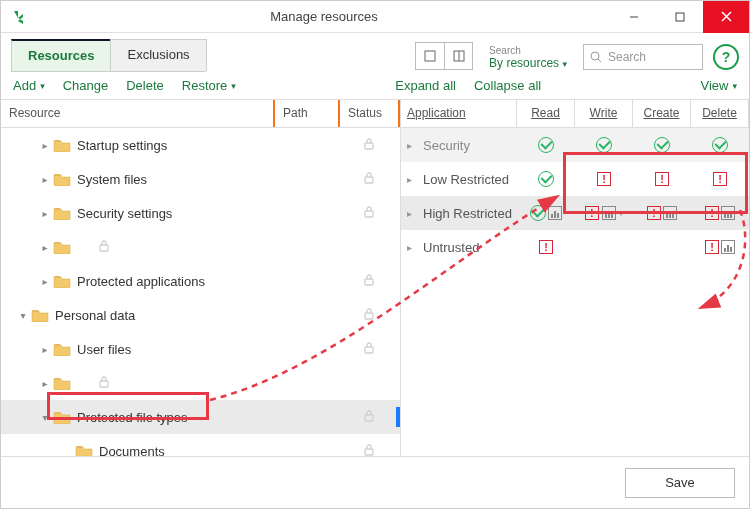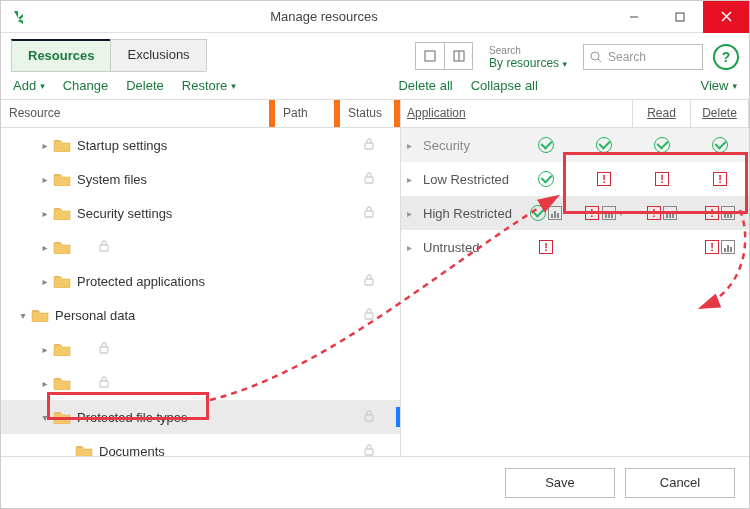--- a/index.html
+++ b/index.html
@@ -34,21 +34,21 @@
   .actions .spacer { flex:1; }
   .actions .act.view { margin-right:0; }
 
   
   .main { flex:1; display:flex; overflow:hidden; }
   .left-pane { width: 400px; display:flex; flex-direction:column; border-right:1px solid #ddd; }
   .right-pane { flex:1; display:flex; flex-direction:column; position:relative; }
 
   
   .grid-head { display:flex; height:28px; border-bottom:1px solid #ddd; font-size:12px; color:#555; }
-  .grid-head .col { padding:6px 8px; border-right:6px solid #f97316; }
+  .grid-head .col { padding:6px 8px; border-right:2px solid #f97316; }
   .col-res { flex:1; }
   .col-path { width: 65px; }
   .col-status { width: 60px; border-right:none; }
 
   
   .tree { flex:1; overflow:auto; font-size:13px; color:#333; }
   .tree-row { display:flex; align-items:center; height:34px; padding-left:4px; border-bottom:0px solid transparent; position:relative; }
   .tree-row.selected { background:#eaeaea; }
   .tree-row .arrow { width:12px; text-align:center; color:#888; font-size:10px; }
   .tree-row .folder-icon { width:18px; height:14px; margin:0 6px 0 2px; display:inline-block; }
@@ -166,21 +166,21 @@
         <span>Add</span> 
         <span class="chev">▾</span>
       </div>
     <div class="act">Change</div>
     <div class="act">Delete</div>
     <div class="act">
         <span>Restore</span> 
         <span class="chev">▾</span>
       </div>
     <div class="spacer"></div>
-    <div class="act">Delete all</div>
+    <div class="act">Expand all</div>
     <div class="act">Collapse all</div>
     <div class="spacer"></div>
     <div class="act view">
         <span>View</span> 
         <span class="chev">▾</span>
       </div>
   </div>
 
   <div class="main">
     <div class="left-pane">
@@ -273,20 +273,21 @@
               </svg></span>
             <span class="mark"></span>
           </div>
           <div class="tree-row">
             <div style="width:34px"></div>
             <span class="arrow">▸</span>
             <span class="folder-icon"><svg viewBox="0 0 18 14" width="18" height="14">
                 <path d="M1 3 h6 l2 2 h8 v8 a1 1 0 0 1 -1 1 h-14 a1 1 0 0 1 -1 -1 z" fill="#f3c96b" stroke="#d4a53a" stroke-width="0.5"></path>
                 <path d="M1 3 a1 1 0 0 1 1 -1 h5 l2 2 h-8 z" fill="#e8b95a"></path>
               </svg></span>
+            <span class="label">User files</span>
             <span class="lock"><svg class="lock-svg" viewBox="0 0 14 14">
                 <rect x="3" y="6" width="8" height="6" rx="1" fill="none" stroke="#cfcfcf" stroke-width="1.3"></rect>
                 <path d="M5 6 v-2 a2 2 0 0 1 4 0 v2" fill="none" stroke="#cfcfcf" stroke-width="1.3"></path>
               </svg></span>
             <span class="mark"></span>
           </div>
           <div class="tree-row">
             <div style="width:34px"></div>
             <span class="arrow">▸</span>
             <span class="folder-icon"><svg viewBox="0 0 18 14" width="18" height="14">
@@ -327,20 +328,22 @@
               </svg></span>
             <span class="mark"></span>
           </div>
         </div>
     </div>
 
     <div class="right-pane">
       <div class="right-head">
         <div class="c c-app">Application</div>
         <div class="c c-r">Read</div>
+        <div class="c c-w">Write</div>
+        <div class="c c-c">Create</div>
         <div class="c c-d">Delete</div>
       </div>
       <div class="right-rows" id="right-rows">
           <div class="r-row hdr">
             <div class="app">
               <span class="arrow-r">▸</span>
               <span>Security</span>
             </div>
             <div class="cell">
               <span class="ok-circle"></span>
@@ -435,21 +438,20 @@
           </div>
         </div>
 
       <div class="redbox" style="left:162px; top:52px; width:185px; height:62px;"></div>
 
     </div>
   </div>
 
   <div class="footer">
     <button>Save</button>
-    <button>Cancel</button>
   </div>
 </div>
 
 <div class="redbox" style="left:47px; top:392px; width:162px; height:28px;"></div>
 
 <svg class="overlay-svg">
   <defs>
     <marker id="arrA" markerWidth="10" markerHeight="10" refX="8" refY="3" orient="auto">
       <path d="M0,0 L9,3 L0,6 Z" fill="#e63946"></path>
     </marker>

